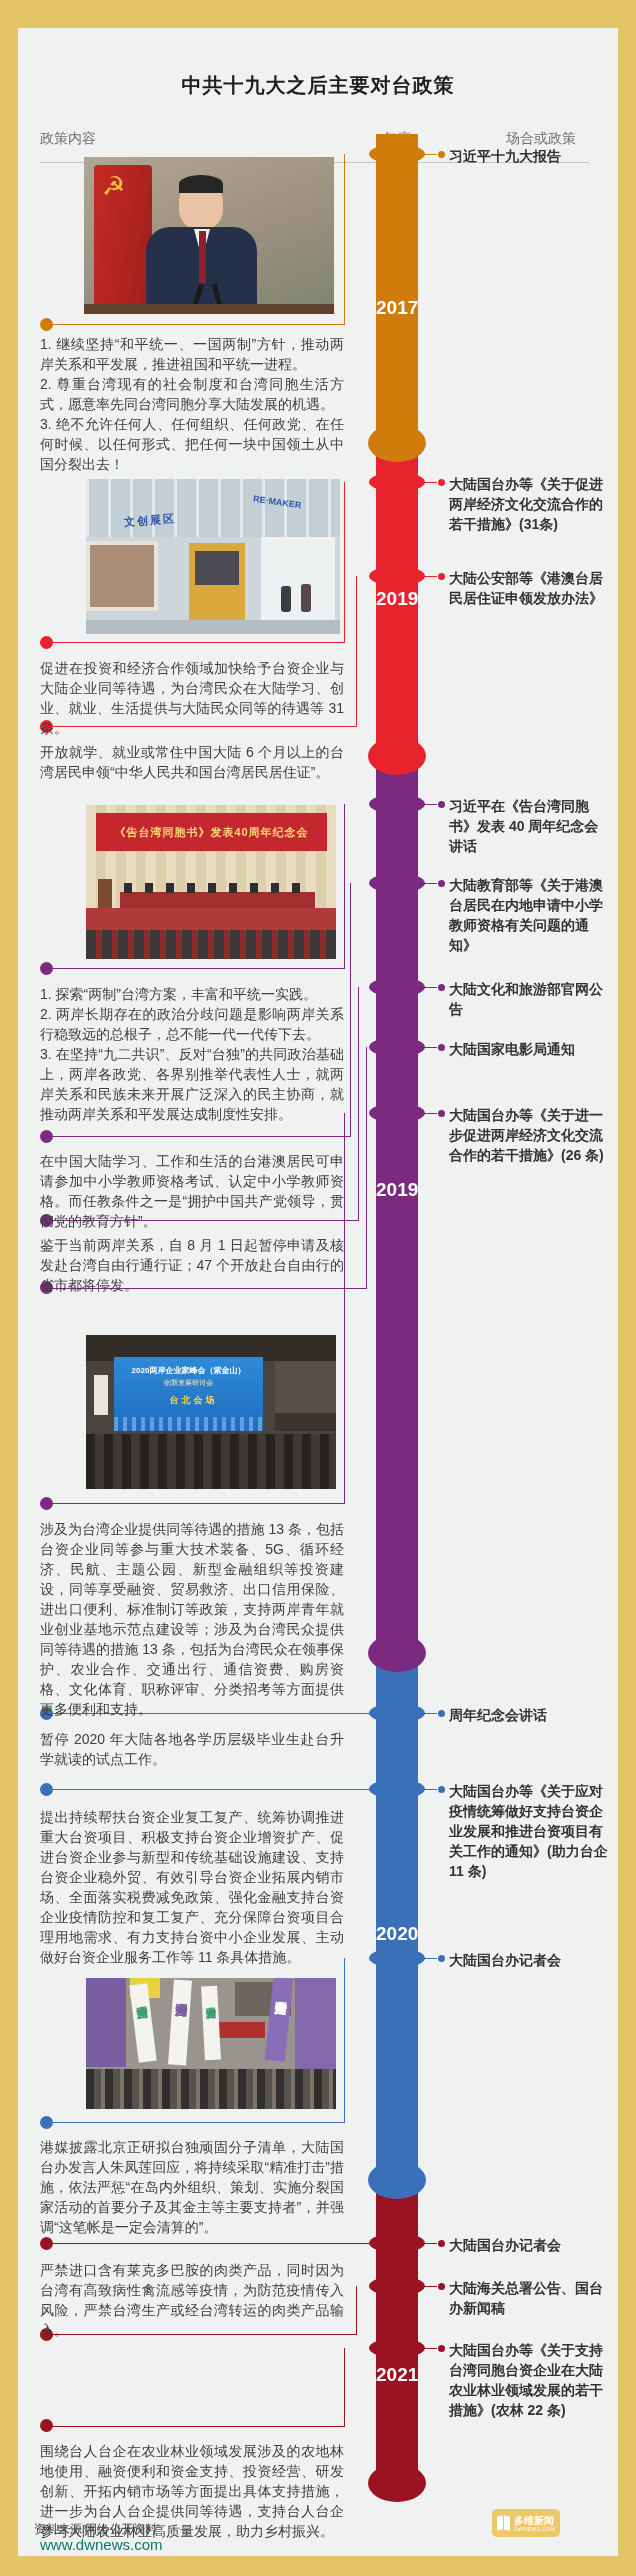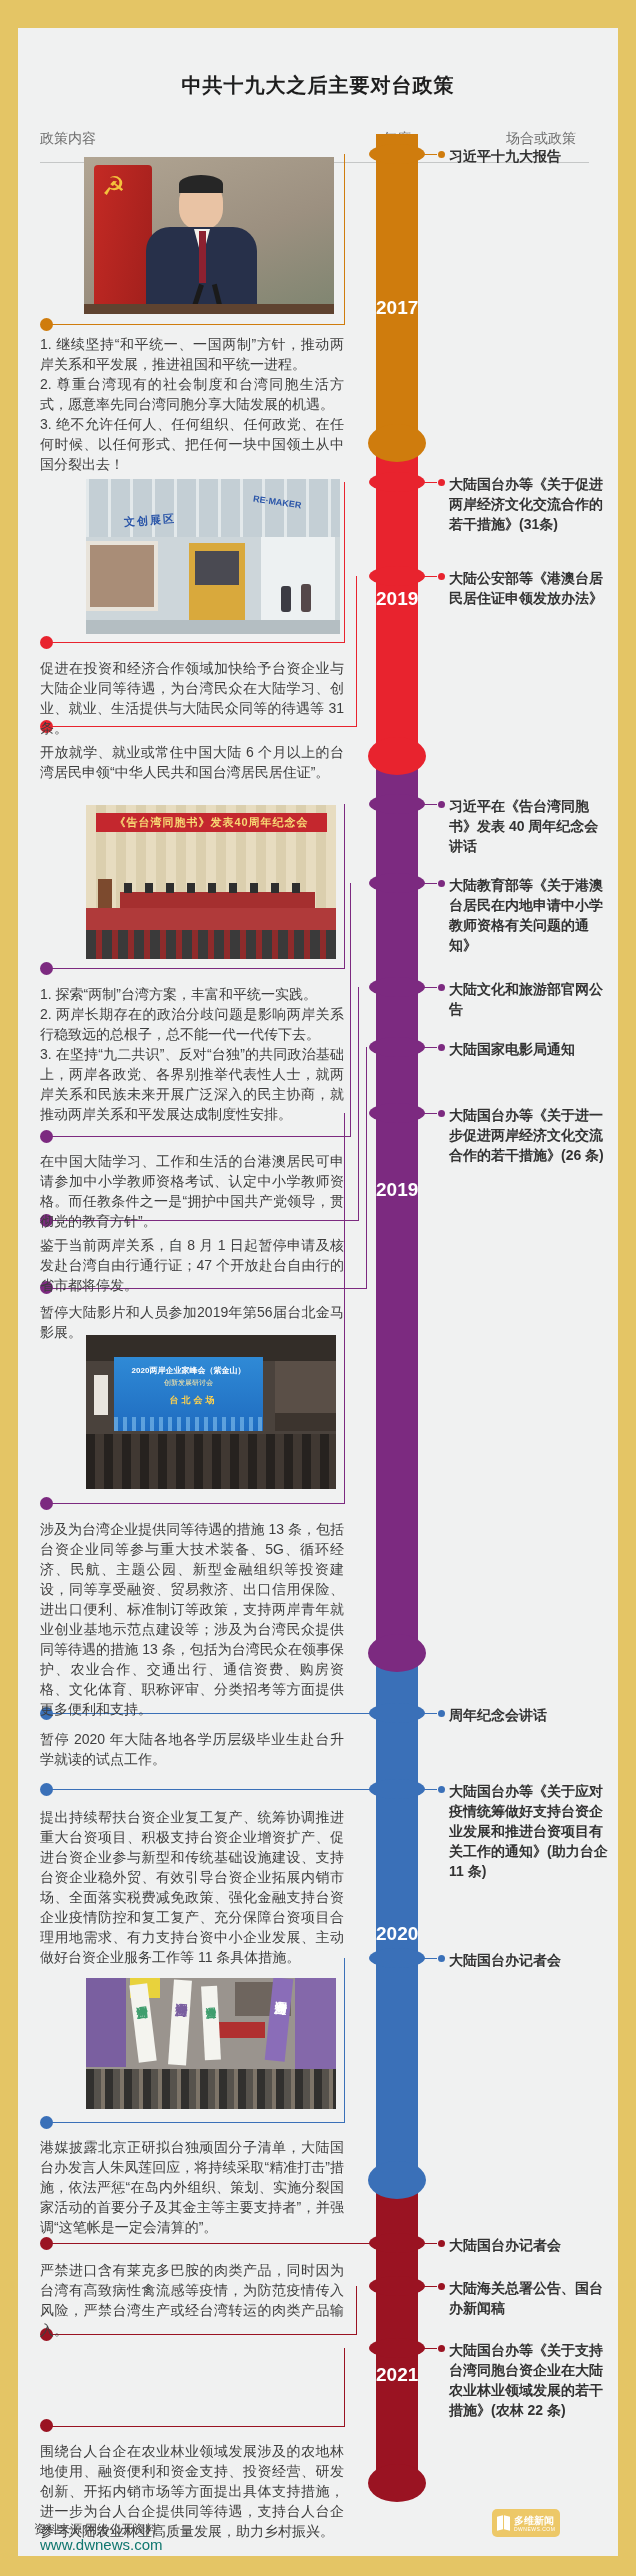--- a/index.html
+++ b/index.html
@@ -201,21 +201,21 @@
       <div class="abs" style="left:103px;top:64px;width:56px;height:78px;background:#d9a93c;">
         <div class="abs" style="left:6px;top:8px;width:44px;height:34px;background:#4a4a52;"></div>
       </div>
       <div class="abs" style="left:175px;top:58px;width:80px;height:83px;background:#edf1f2;box-shadow:inset -6px 0 0 #cfd8db;"></div>
       <div class="abs" style="left:195px;top:107px;width:10px;height:26px;background:#3c3c44;border-radius:3px;"></div>
       <div class="abs" style="left:215px;top:105px;width:10px;height:28px;background:#55484a;border-radius:3px;"></div>
       <div class="abs" style="left:0;top:141px;width:254px;height:14px;background:#b4bec2;"></div>
     </div>
 
     <div class="ph" style="left:68px;top:777px;width:250px;height:154px;background:repeating-linear-gradient(90deg,#e7dcc0 0 10px,#dbcfae 10px 20px);">
-      <div class="abs" style="left:10px;top:8px;width:231px;height:19px;background:#c4272e;display:flex;align-items:center;justify-content:center;">
+      <div class="abs" style="left:10px;top:8px;width:231px;height:38px;background:#c4272e;display:flex;align-items:center;justify-content:center;">
         <span style="color:#f7d774;font-size:11px;font-weight:bold;letter-spacing:1px;">《告台湾同胞书》发表40周年纪念会</span>
       </div>
       <div class="abs" style="left:34px;top:87px;width:195px;height:16px;background:#a52f2f;"></div>
       <div class="abs" style="left:38px;top:78px;width:187px;height:10px;background:repeating-linear-gradient(90deg,#2e2e2e 0 8px,transparent 8px 21px);"></div>
       <div class="abs" style="left:12px;top:74px;width:14px;height:30px;background:#7c4a2e;"></div>
       <div class="abs" style="left:0;top:103px;width:250px;height:22px;background:#b03a3a;"></div>
       <div class="abs" style="left:0;top:125px;width:250px;height:29px;background:repeating-linear-gradient(90deg,#3a3a3a 0 10px,#8e2b2b 10px 16px);"></div>
     </div>
 
     <div class="ph" style="left:68px;top:1307px;width:250px;height:154px;background:#4a423c;">
@@ -267,23 +267,20 @@
       <p>1.  探索“两制”台湾方案，丰富和平统一实践。</p>
       <p>2.  两岸长期存在的政治分歧问题是影响两岸关系行稳致远的总根子，总不能一代一代传下去。</p>
       <p>3.  在坚持“九二共识”、反对“台独”的共同政治基础上，两岸各政党、各界别推举代表性人士，就两岸关系和民族未来开展广泛深入的民主协商，就推动两岸关系和平发展达成制度性安排。</p>
     </div>
     <div class="txt" style="top:1123px;">
       <p>在中国大陆学习、工作和生活的台港澳居民可申请参加中小学教师资格考试、认定中小学教师资格。而任教条件之一是“拥护中国共产党领导，贯彻党的教育方针”。</p>
     </div>
     <div class="txt" style="top:1207px;">
       <p>鉴于当前两岸关系，自 8 月 1 日起暂停申请及核发赴台湾自由行通行证；47 个开放赴台自由行的省市都将停发。</p>
     </div>
-    <div class="txt" style="top:1274px;">
-      <p>暂停大陆影片和人员参加2019年第56届台北金马影展。</p>
-    </div>
     <div class="txt" style="top:1491px;">
       <p>涉及为台湾企业提供同等待遇的措施 13 条，包括台资企业同等参与重大技术装备、5G、循环经济、民航、主题公园、新型金融组织等投资建设，同等享受融资、贸易救济、出口信用保险、进出口便利、标准制订等政策，支持两岸青年就业创业基地示范点建设等；涉及为台湾民众提供同等待遇的措施 13 条，包括为台湾民众在领事保护、农业合作、交通出行、通信资费、购房资格、文化体育、职称评审、分类招考等方面提供更多便利和支持。</p>
     </div>
     <div class="txt" style="top:1701px;">
       <p>暂停 2020 年大陆各地各学历层级毕业生赴台升学就读的试点工作。</p>
     </div>
     <div class="txt" style="top:1779px;">
       <p>提出持续帮扶台资企业复工复产、统筹协调推进重大台资项目、积极支持台资企业增资扩产、促进台资企业参与新型和传统基础设施建设、支持台资企业稳外贸、有效引导台资企业拓展内销市场、全面落实税费减免政策、强化金融支持台资企业疫情防控和复工复产、充分保障台资项目合理用地需求、有力支持台资中小企业发展、主动做好台资企业服务工作等 11 条具体措施。</p>
     </div>
     <div class="txt" style="top:2232px;">

